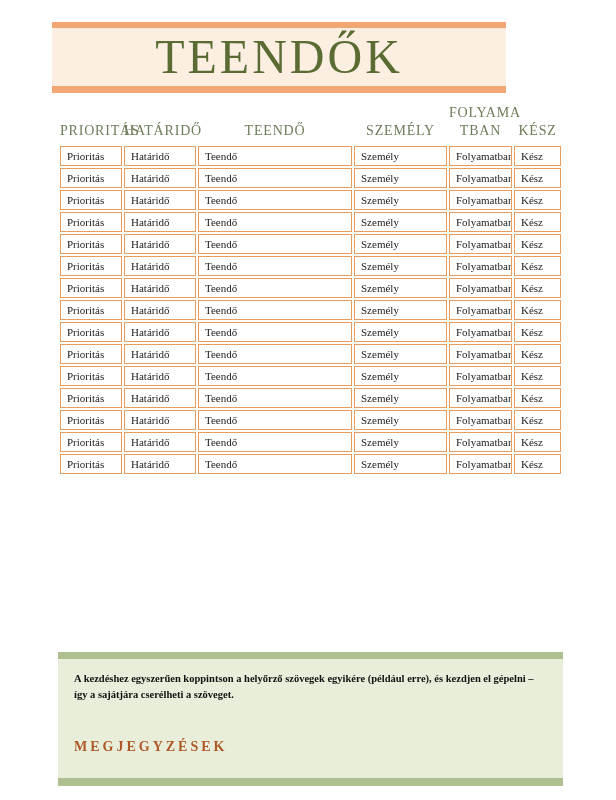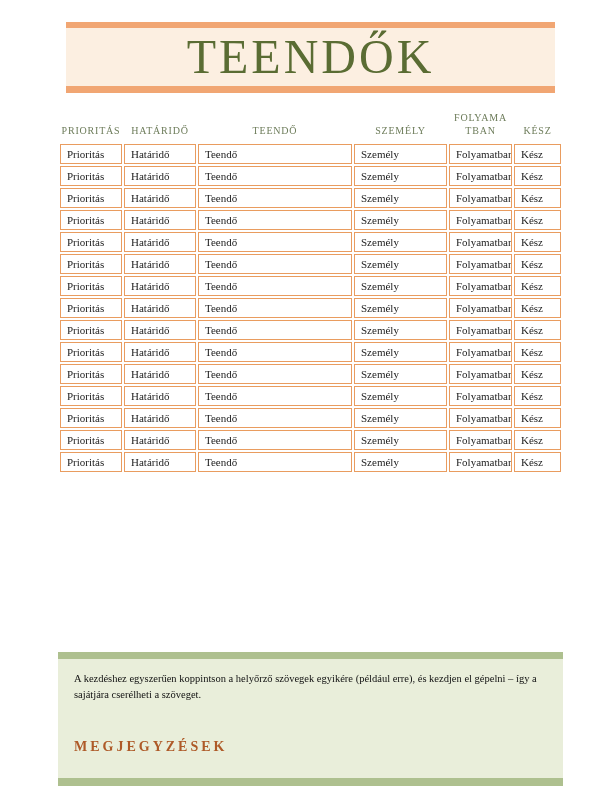--- a/index.html
+++ b/index.html
@@ -17,41 +17,41 @@
   html,body{margin:0;padding:0;}
   body{
     width:616px;height:800px;background:#ffffff;
     font-family:"Liberation Serif", serif;
     overflow:hidden;
   }
   .sheet{position:relative;width:616px;height:800px;}
 
   
   .title-band{
-    position:absolute;left:66px;top:22px;width:489px;height:71px;
+    position:absolute;left:52px;top:22px;width:454px;height:71px;
     box-sizing:border-box;
     background:var(--band-peach);
     border-top:6px solid var(--band-orange);
     border-bottom:7px solid var(--band-orange);
     display:flex;align-items:center;justify-content:center;
   }
   .title-band h1{
     margin:0;font-size:48px;line-height:1;font-weight:normal;
     color:var(--title-green);letter-spacing:3px;
   }
 
   
   table.todo{
     position:absolute;left:58px;top:102px;width:505px;
     table-layout:fixed;
     border-collapse:separate;border-spacing:2px;
   }
   table.todo th{
     vertical-align:bottom;text-align:center;
-    font-weight:normal;font-size:10px;letter-spacing:0.8px;
+    font-weight:normal;font-size:14px;letter-spacing:0.8px;
     color:var(--header-olive);
     padding:0 0 5px 0;height:33px;
   }
   table.todo th .line{display:block;line-height:1.25;}
   table.todo td{
     border:1px solid var(--table-orange);
     background:#ffffff;
     font-size:11px;line-height:14px;height:14px;
     padding:2px 4px 2px 6px;
     color:var(--cell-text);
@@ -62,21 +62,21 @@
   
   .notes{
     position:absolute;left:58px;top:652px;width:505px;height:134px;
     box-sizing:border-box;
     background:var(--notes-bg-green);
     border-top:7px solid var(--notes-strip-green);
     border-bottom:8px solid var(--notes-strip-green);
     padding:12px 16px 0 16px;
   }
   .notes p{
-    margin:0;font-size:10.5px;line-height:1.5;color:#111111;
+    margin:0;font-size:10.5px;line-height:1.5;color:#111111;font-weight:bold;
   }
   .notes h2{
     margin:36px 0 0 0;
     font-size:14px;font-weight:bold;letter-spacing:3px;
     color:var(--notes-heading-brown);
   }
 </style>
 </head>
 <body>
 

